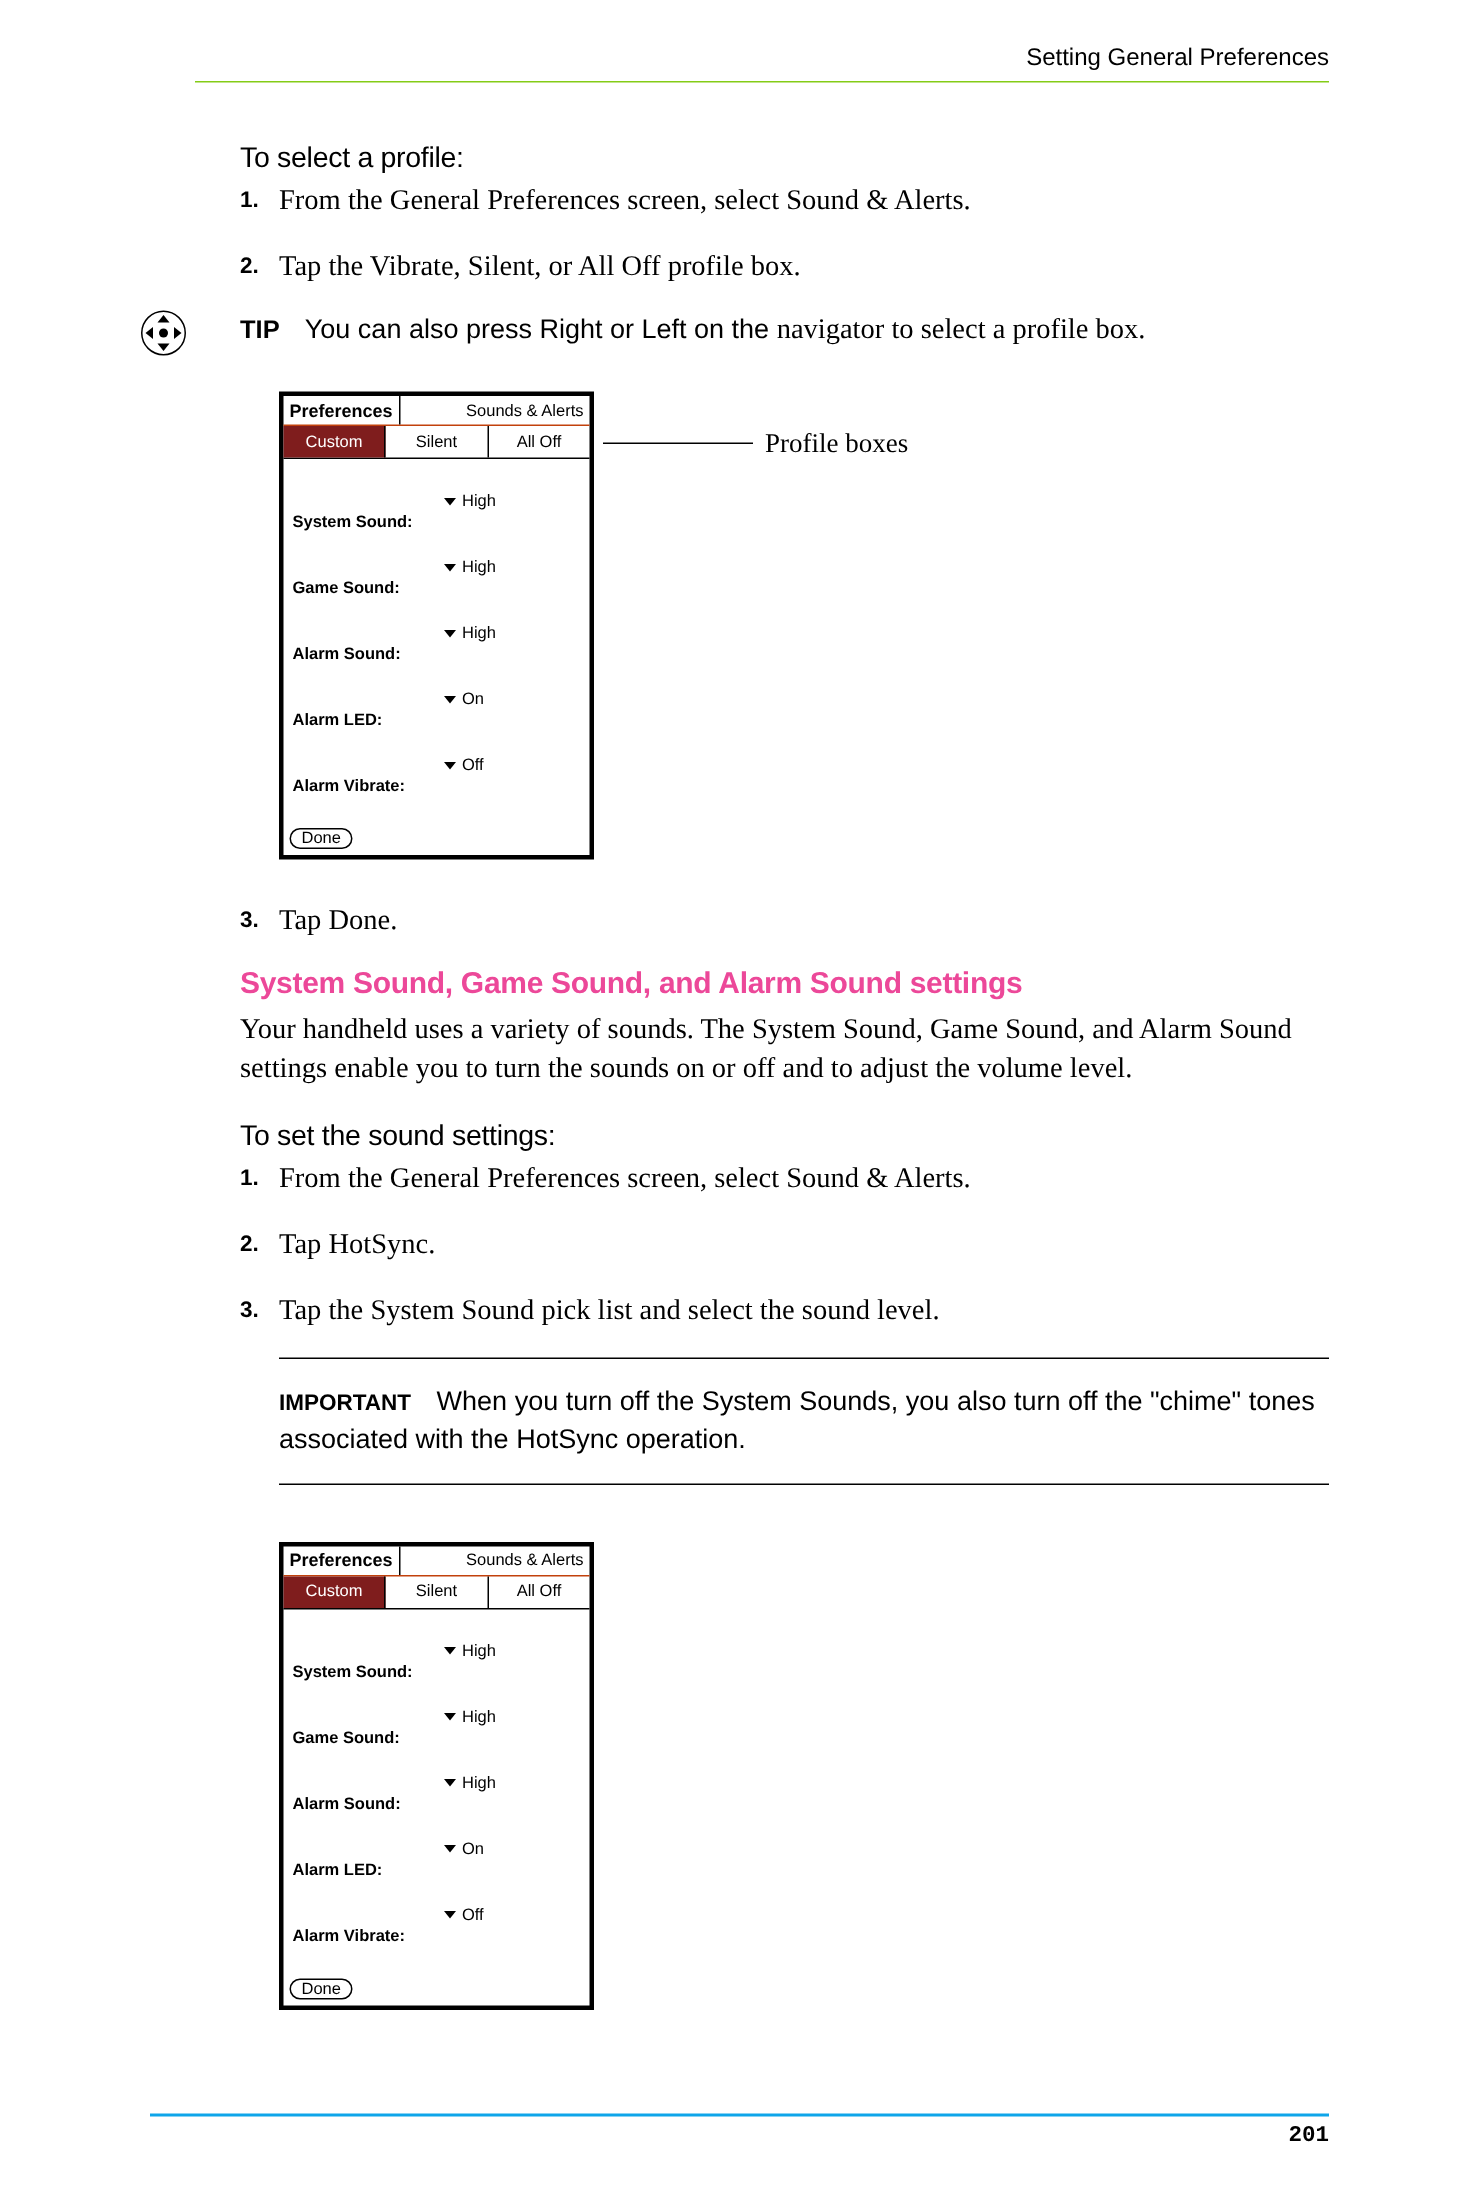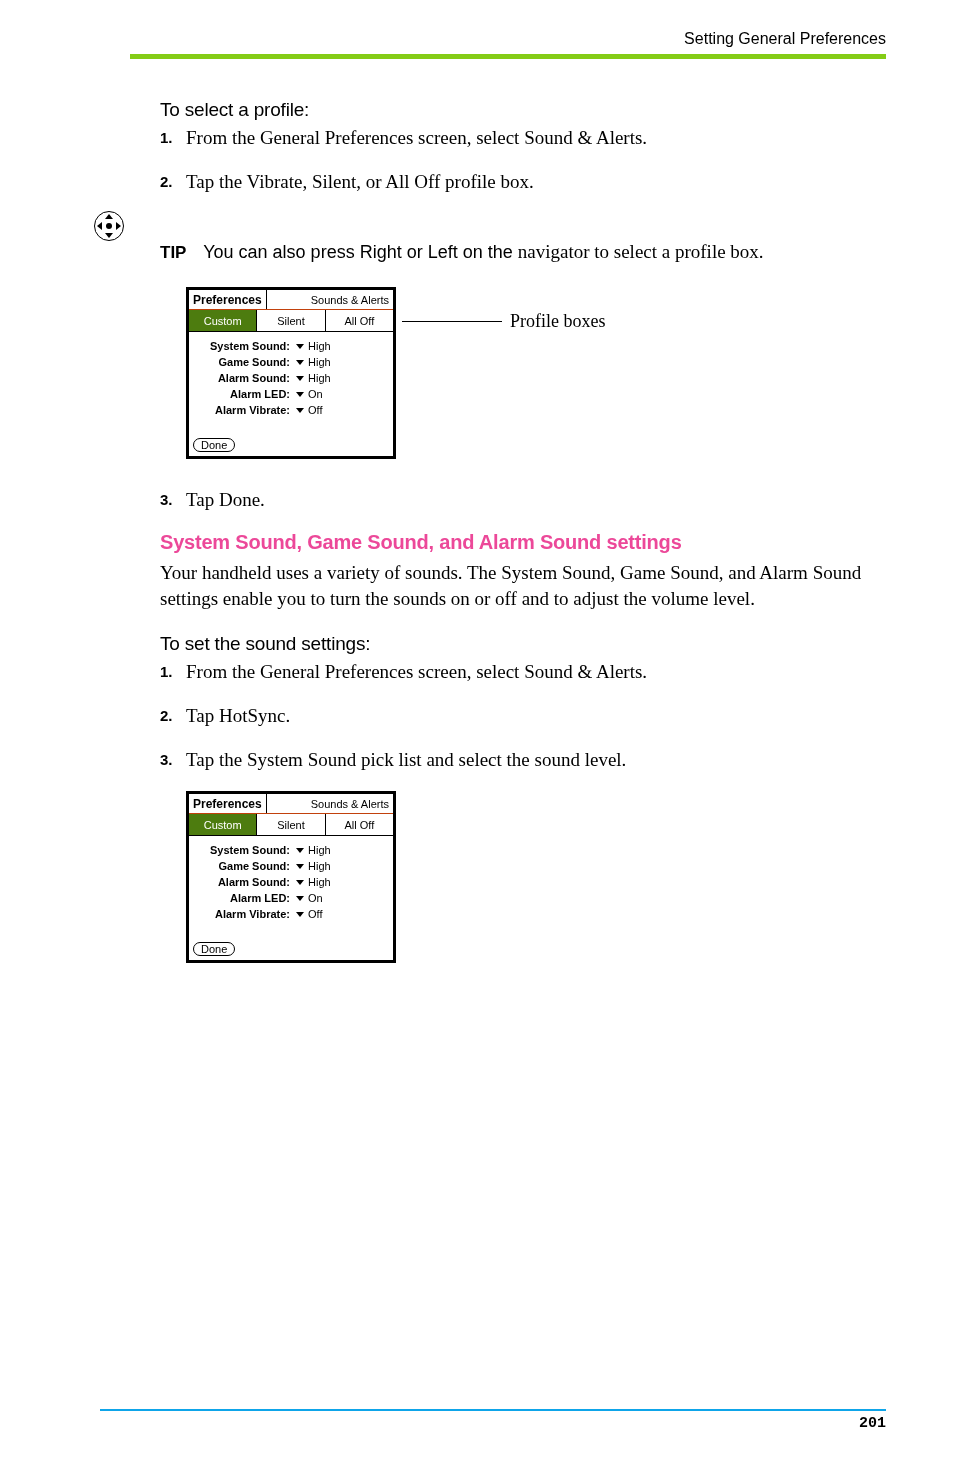--- a/index.html
+++ b/index.html
@@ -12,21 +12,21 @@
       position: relative;
     }
     .page {
       padding: 30px 90px 0 130px;
     }
     .running-head {
       text-align: right;
       font-family: Arial, Helvetica, sans-serif;
       font-size: 16px;
       padding-bottom: 6px;
-      border-bottom: 5px solid #84cc16;
+      border-bottom: 1px solid #84cc16;
       margin-bottom: 40px;
     }
     .content {
       margin-left: 30px;
     }
     .proc-heading {
       font-family: Arial, Helvetica, sans-serif;
       font-weight: 400;
       font-size: 19px;
       margin-bottom: 4px;
@@ -45,21 +45,20 @@
       width: 26px;
       flex-shrink: 0;
       line-height: 26px;
     }
     .step-text { flex: 1; line-height: 1.35; }
     .tip-row {
       display: flex;
       align-items: flex-start;
       margin: 16px 0 24px 0;
       font-size: 19px;
-      flex-direction: column;
     }
     .nav-icon {
       width: 30px; height: 30px;
       border: 1.5px solid #000;
       border-radius: 50%;
       position: relative;
       margin-right: 36px;
       margin-left: -66px;
       margin-top: -2px;
       flex-shrink: 0;
@@ -105,26 +104,26 @@
     }
     .mockup-header .screen-name {
       flex: 1; text-align: right; font-size: 11px; padding-right: 4px;
     }
     .tabs-row { display: flex; border-bottom: 1px solid #000; height: 22px;}
     .tab {
       flex:1; text-align:center; font-size:11px; display:flex; align-items:center; justify-content:center;
       border-right:1px solid #000;
     }
     .tab:last-child { border-right: none; }
-    .tab.selected { background:#4d7c0f; color:#fff; }
+    .tab.selected { background:#7f1d1d; color:#fff; }
     .settings { padding: 8px 6px 4px 6px; }
     .setting-row {
       display:flex; align-items:center; font-size:11px; margin-bottom:4px;
     }
-    .setting-label { font-weight:bold; text-align:right; width: 95px; }
+    .setting-label { font-weight:bold; text-align:left; width: 95px; margin-top: 28px; }
     .drop-tri { display:inline-block; width:0; height:0; border-left:4px solid transparent; border-right:4px solid transparent; border-top:5px solid #000; margin:0 4px 0 6px;}
     .done-btn {
       border:1.5px solid #000; border-radius:10px; font-size:11px; padding:0px 7px; margin: 14px 0 4px 4px; display:inline-block;
     }
     .callout {
       display:flex; align-items:center; margin-left: 6px; margin-top: 24px;
     }
     .callout-line { width:100px; height:1px; background:#000; }
     .callout-text { font-size:18px; margin-left:8px; }
     .section-heading {
@@ -260,20 +259,24 @@
       <div class="step">
         <div class="step-num">2.</div>
         <div class="step-text">Tap HotSync.</div>
       </div>
       <div class="step">
         <div class="step-num">3.</div>
         <div class="step-text">Tap the System Sound pick list and select the sound level.</div>
       </div>
     </div>
 
+    <div class="important-block">
+      <span class="important-label">IMPORTANT</span>
+      <span>When you turn off the System Sounds, you also turn off the "chime" tones associated with the HotSync operation.</span>
+    </div>
 
     <div class="fig-wrap">
       <div class="mockup">
         <div class="mockup-header">
           <div class="prefs">Preferences</div>
           <div class="screen-name">Sounds &amp; Alerts</div>
         </div>
         <div class="tabs-row">
           <div class="tab selected">Custom</div>
           <div class="tab">Silent</div>

